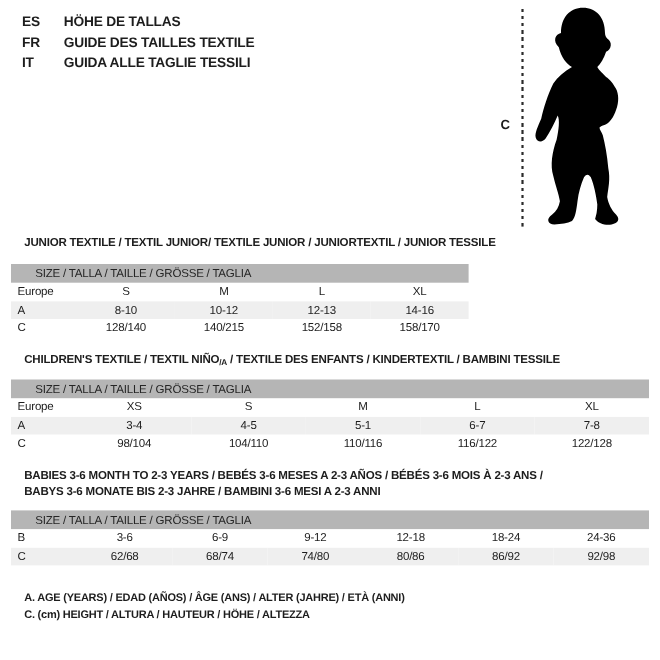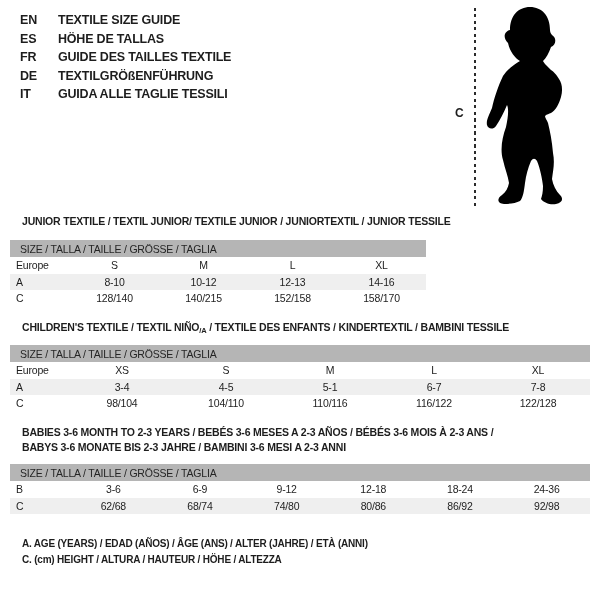--- a/index.html
+++ b/index.html
@@ -19,45 +19,37 @@
   }
   .height-label{position:absolute;left:455px;top:106px;font-size:12px;font-weight:700;}
   .baby-svg{position:absolute;left:486px;top:3px;}
   
   .tbl-title{position:absolute;left:22px;font-size:10.5px;font-weight:700;letter-spacing:-0.2px;white-space:nowrap;}
   .tbl-title .sub{font-size:7.5px;vertical-align:-2px;}
   .tbl-title.two-line{line-height:15.2px;}
   .sizetable{position:absolute;left:10px;border-collapse:collapse;table-layout:fixed;}
   .sizetable td{font-size:10.5px;letter-spacing:-0.2px;text-align:center;height:16.5px;padding:0;vertical-align:middle;}
   .sizetable td.rowlabel{text-align:left;padding-left:6px;margin-top:17px;}
-  .sizetable .bandhead td{background:#b5b5b5;text-align:left;padding-left:10px;height:17px;color:#252525;}
+  .sizetable .bandhead td{background:#b5b5b5;text-align:left;padding-left:22px;height:17px;color:#252525;}
   .sizetable tr.shaded td{background:#efefef;}
   
   .notes{position:absolute;left:22px;top:536px;}
   .note-line{font-size:10px;font-weight:700;letter-spacing:-0.2px;line-height:15.6px;white-space:nowrap;}
 </style>
 </head>
 <body>
 
 <div class="lang-block">
-  <div class="lang-line">
-    <span class="lang-code">EN</span>
-    <span>TEXTILE SIZE GUIDE</span>
-  </div>
   <div class="lang-line">
     <span class="lang-code">ES</span>
     <span>HÖHE DE TALLAS</span>
   </div>
   <div class="lang-line">
     <span class="lang-code">FR</span>
     <span>GUIDE DES TAILLES TEXTILE</span>
-  </div>
-  <div class="lang-line">
-    <span class="lang-code">DE</span>
-    <span>TEXTILGRÖßENFÜHRUNG</span>
   </div>
   <div class="lang-line">
     <span class="lang-code">IT</span>
     <span>GUIDA ALLE TAGLIE TESSILI</span>
   </div>
 </div>
 
 <div class="height-line"></div>
 <div class="height-label">C</div>
 <svg class="baby-svg" width="110" height="205" viewBox="0 0 110 205">

